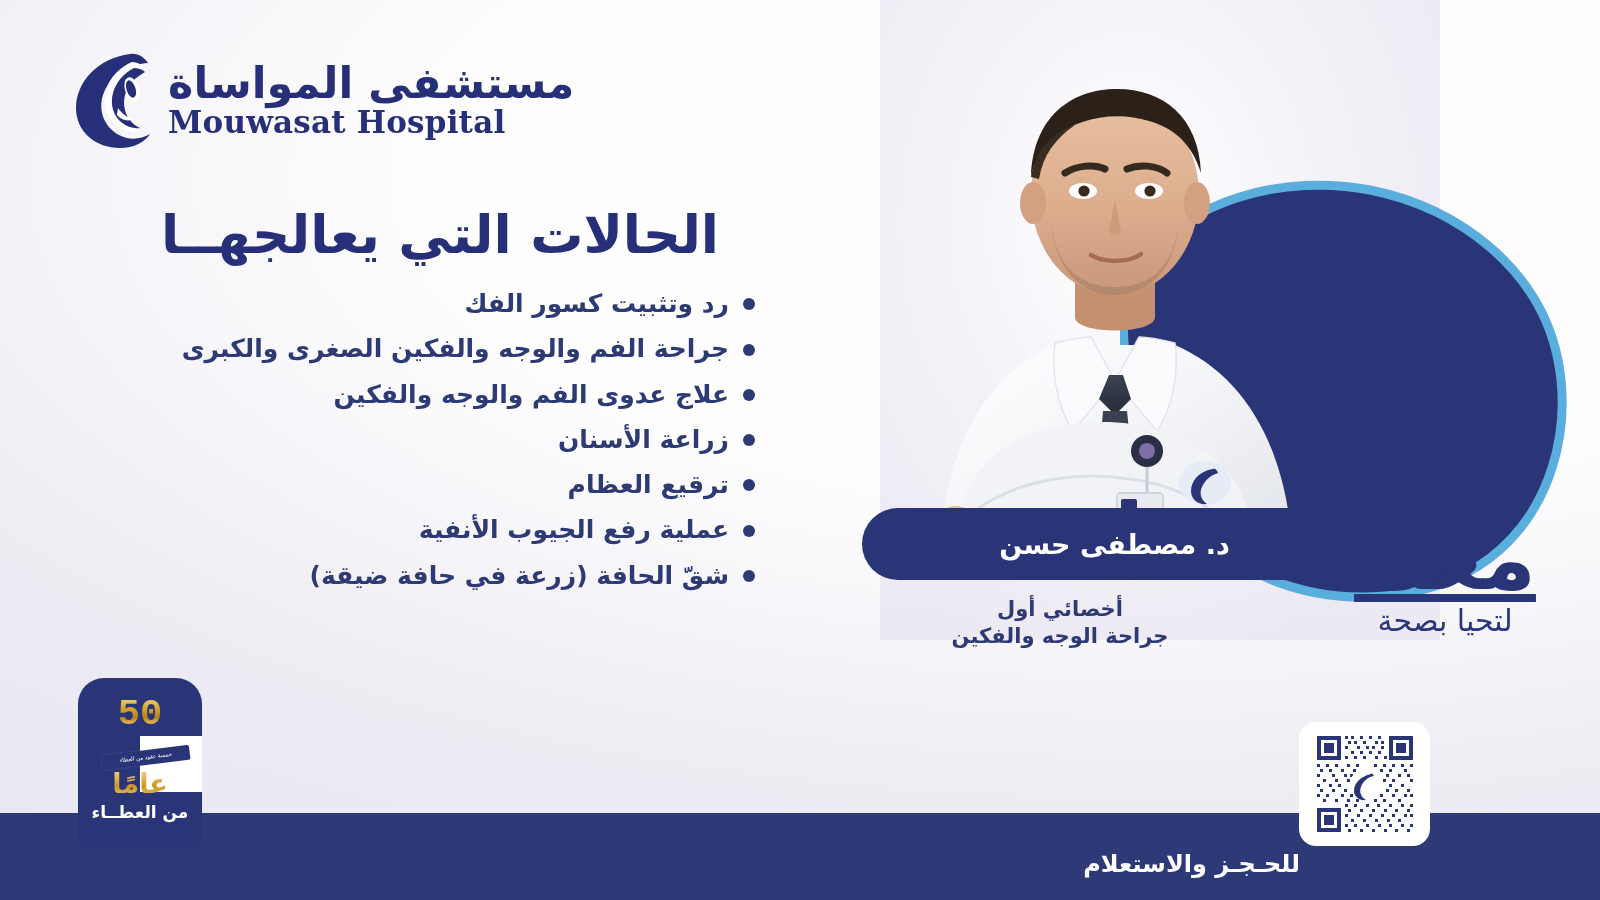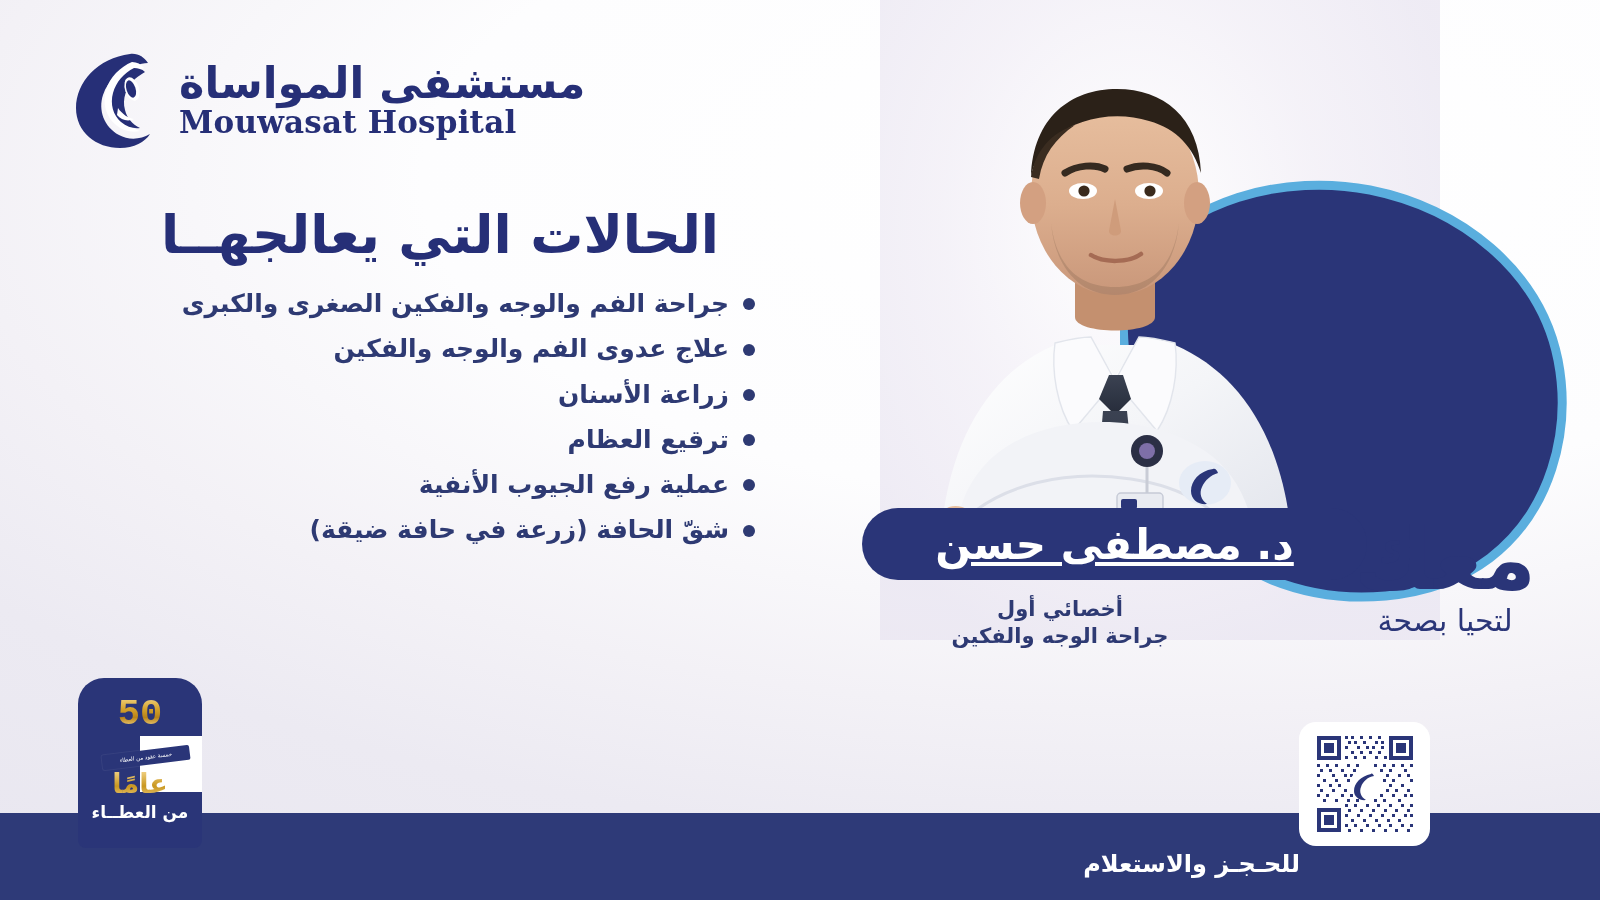--- a/index.html
+++ b/index.html
@@ -17,21 +17,21 @@
   }
   
   .photo-wash{
     position:absolute;left:880px;top:0;width:560px;height:640px;
     background:radial-gradient(60% 70% at 45% 35%, rgba(255,255,255,.9) 0%, rgba(243,240,247,.85) 55%, rgba(233,229,241,.75) 100%);
     pointer-events:none;
   }
   
   .logo{position:absolute;left:70px;top:48px;display:flex;align-items:center;gap:14px;direction:ltr;}
   .logo-mark{width:84px;height:104px;flex:0 0 auto;}
-  .logo-text{display:flex;flex-direction:column;line-height:1;margin-left:11px;}
+  .logo-text{display:flex;flex-direction:column;line-height:1;}
   .logo-ar{
     font-size:43px;font-weight:700;color:#262f77;letter-spacing:0px;
     direction:rtl;text-align:right;margin-bottom:2px;
   }
   .logo-en{
     font-size:31px;font-weight:700;color:#262f77;
     font-family:"DejaVu Serif","Liberation Serif",serif;
     letter-spacing:.2px;direction:ltr;text-align:left;
   }
   
@@ -63,37 +63,38 @@
   
   .doctor{position:absolute;left:905px;top:55px;width:420px;height:520px;}
   
   .name-pill{
     position:absolute;left:862px;top:508px;width:505px;height:72px;
     background:#2a3578;border-radius:36px;
     display:flex;align-items:center;justify-content:center;
     z-index:6;
   }
   .name-pill span{
-    color:#ffffff;font-size:42px;font-weight:700;letter-spacing:0px;white-space:nowrap;text-decoration:underline;
+    color:#ffffff;font-size:27px;font-weight:700;letter-spacing:0px;white-space:nowrap;
   }
   
   .subtitle{
     position:absolute;left:700px;top:596px;width:720px;
     text-align:center;direction:rtl;z-index:6;
   }
   .subtitle div{
     font-size:21px;font-weight:700;color:#2e3a73;line-height:1.28;white-space:nowrap;
   }
   
   .tagline{
     position:absolute;right:40px;top:520px;width:230px;text-align:center;z-index:7;
   }
   .tagline .maak{
     font-size:86px;font-weight:700;color:#2a3578;line-height:.92;
     letter-spacing:-2px;
+    text-decoration:underline;
   }
   .tagline .sub{
     font-size:30px;font-weight:400;color:#2a3578;margin-top:4px;letter-spacing:0px;
   }
   
   .bottom-bar{
     position:absolute;left:0;bottom:0;width:1600px;height:87px;
     background:#2e3a78;z-index:4;
   }
   .bar-text{
@@ -165,20 +166,24 @@
     </div>
     <div class="logo-text">
       <div class="logo-ar">مستشفى المواساة</div>
       <div class="logo-en">Mouwasat Hospital</div>
     </div>
   </div>
 
   <div class="headline">الحالات التي يعالجهــا</div>
 
   <ul class="bullets">
+    <li>
+        <span class="dot"></span>
+        <span class="btxt">رد وتثبيت كسور الفك</span>
+      </li>
     <li>
         <span class="dot"></span>
         <span class="btxt">جراحة الفم والوجه والفكين الصغرى والكبرى</span>
       </li>
     <li>
         <span class="dot"></span>
         <span class="btxt">علاج عدوى الفم والوجه والفكين</span>
       </li>
     <li>
         <span class="dot"></span>

